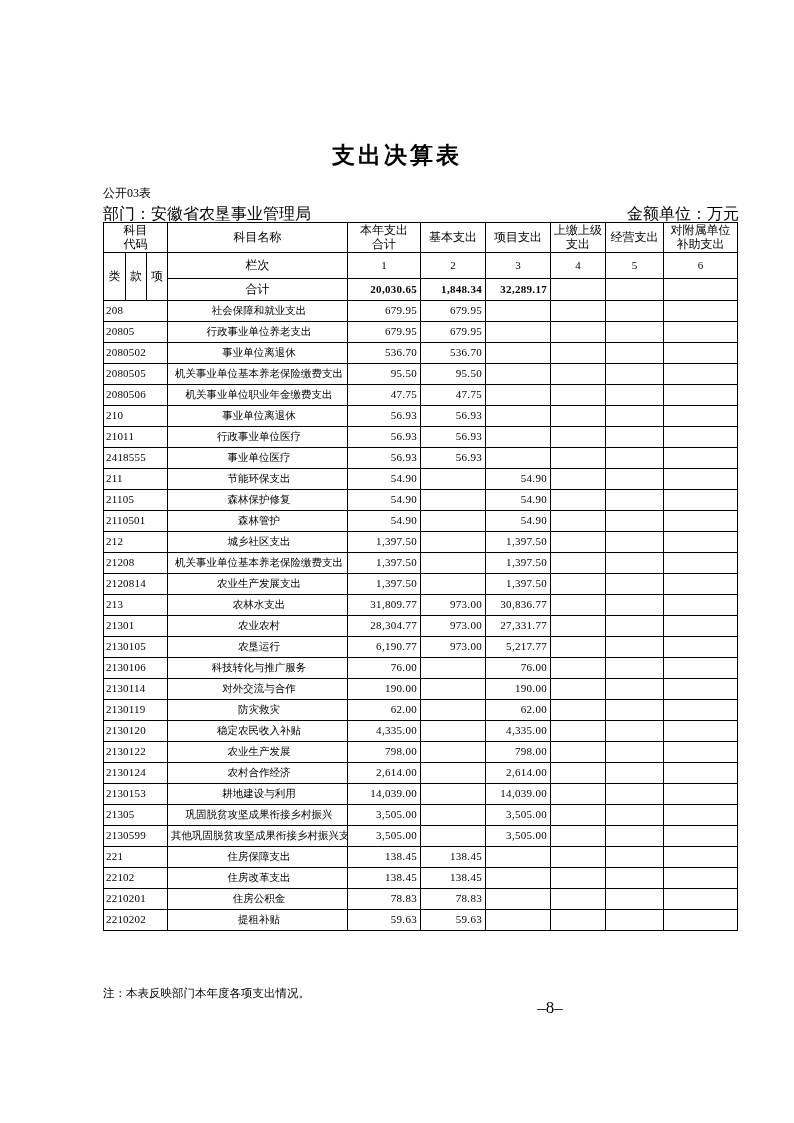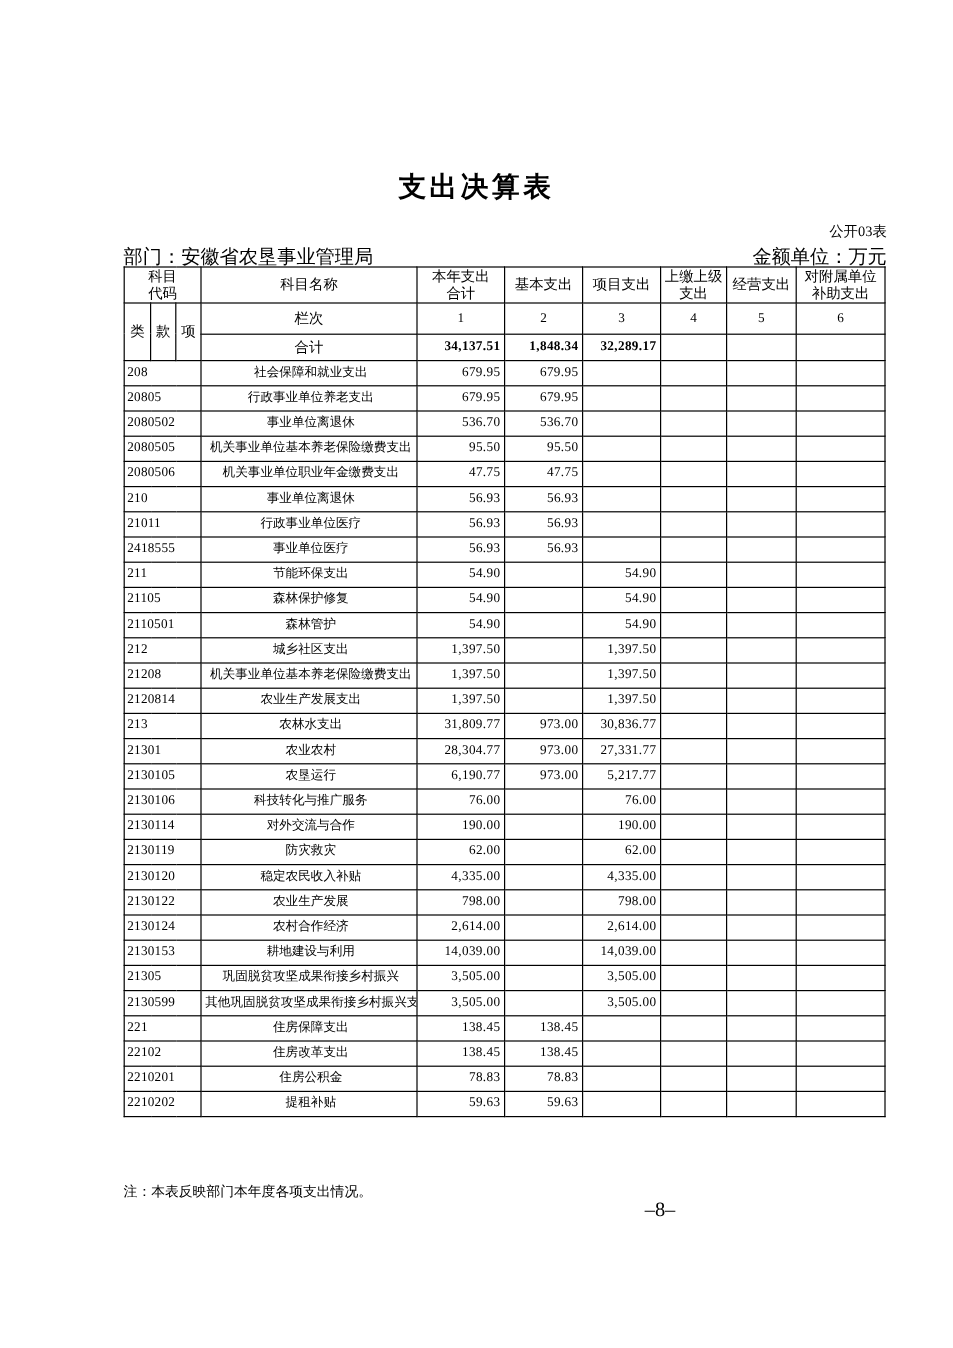--- a/index.html
+++ b/index.html
@@ -9,21 +9,21 @@
     background:#ffffff;
     color:#000;
     font-family:"Liberation Serif","DejaVu Serif",serif;
   }
   .doc-title {
     position:absolute; top:140px; left:0; width:100%;
     text-align:center; font-size:23px; font-weight:bold; letter-spacing:3px;
   }
   .open-label {
     position:absolute; top:185px; left:103px; right:55px;
-    text-align:right; font-size:12px;
+    font-size:12px;
   }
   .meta-line {
     position:absolute; top:204px; left:103px; right:55px;
     display:flex; justify-content:space-between; font-size:16px;
   }
   table.main {
     position:absolute; top:222px; left:103px; width:634px;
     border-collapse:collapse; table-layout:fixed;
   }
   table.main th, table.main td {
@@ -98,21 +98,21 @@
       <th>栏次</th>
       <th class="lanci-num">1</th>
       <th class="lanci-num">2</th>
       <th class="lanci-num">3</th>
       <th class="lanci-num">4</th>
       <th class="lanci-num">5</th>
       <th class="lanci-num">6</th>
     </tr>
     <tr class="hdr3">
       <th>合计</th>
-      <td class="total-val">34,137.51</td>
+      <td class="total-val">20,030.65</td>
       <td class="total-val">1,848.34</td>
       <td class="total-val">32,289.17</td>
       <td class="total-val"></td>
       <td class="total-val"></td>
       <td class="total-val"></td>
     </tr>
   </thead>
   <tbody>
   <tr>
     <td class="code" colspan="3">208</td>

